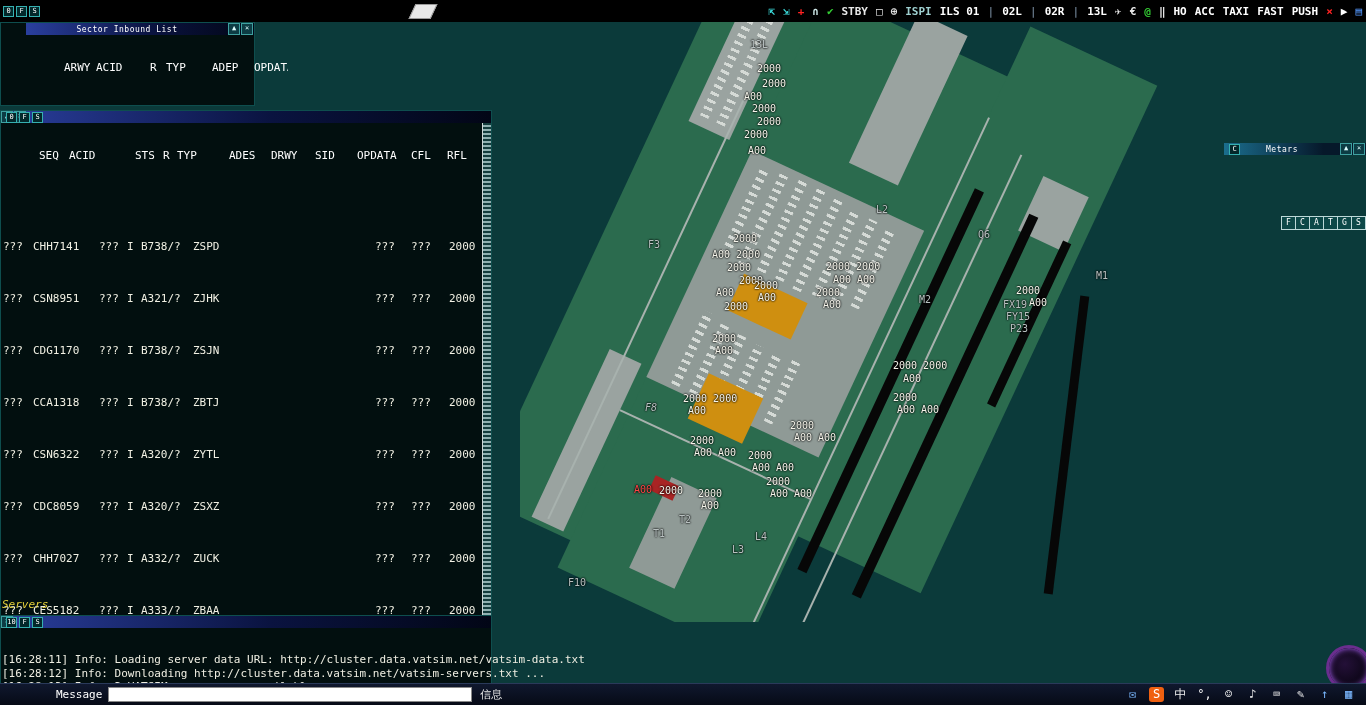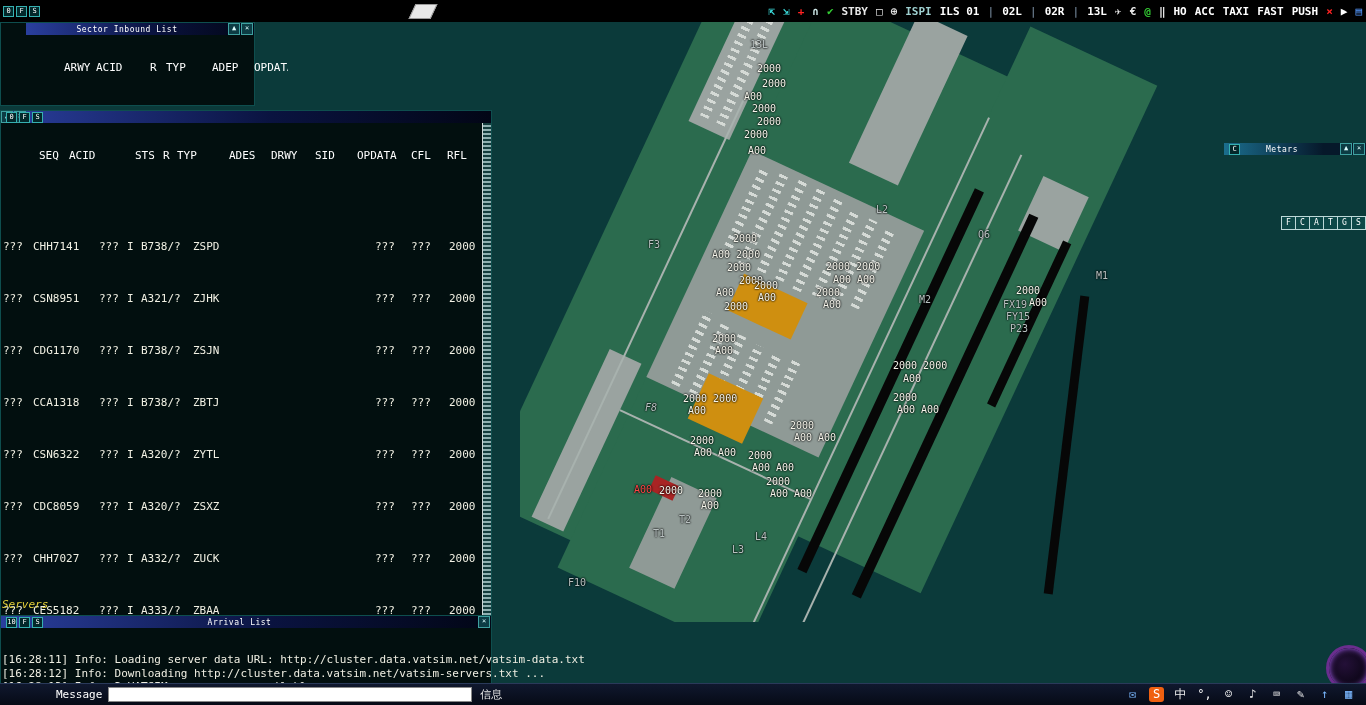--- a/index.html
+++ b/index.html
@@ -494,21 +494,20 @@
 </div>
 
 <div class="window" id="arrival-window">
   <div class="titlebar">
     <div class="wctrls">
 
     <span class="wbox">10</span>
         <span class="wbox">F</span>
         <span class="wbox">S</span>
       </div>
-    <span class="ttext">Arrival List</span>
     <span class="tbtn">×</span>
   </div>
   <div class="listbody">
     <div>
       
     
         
       
         
       

